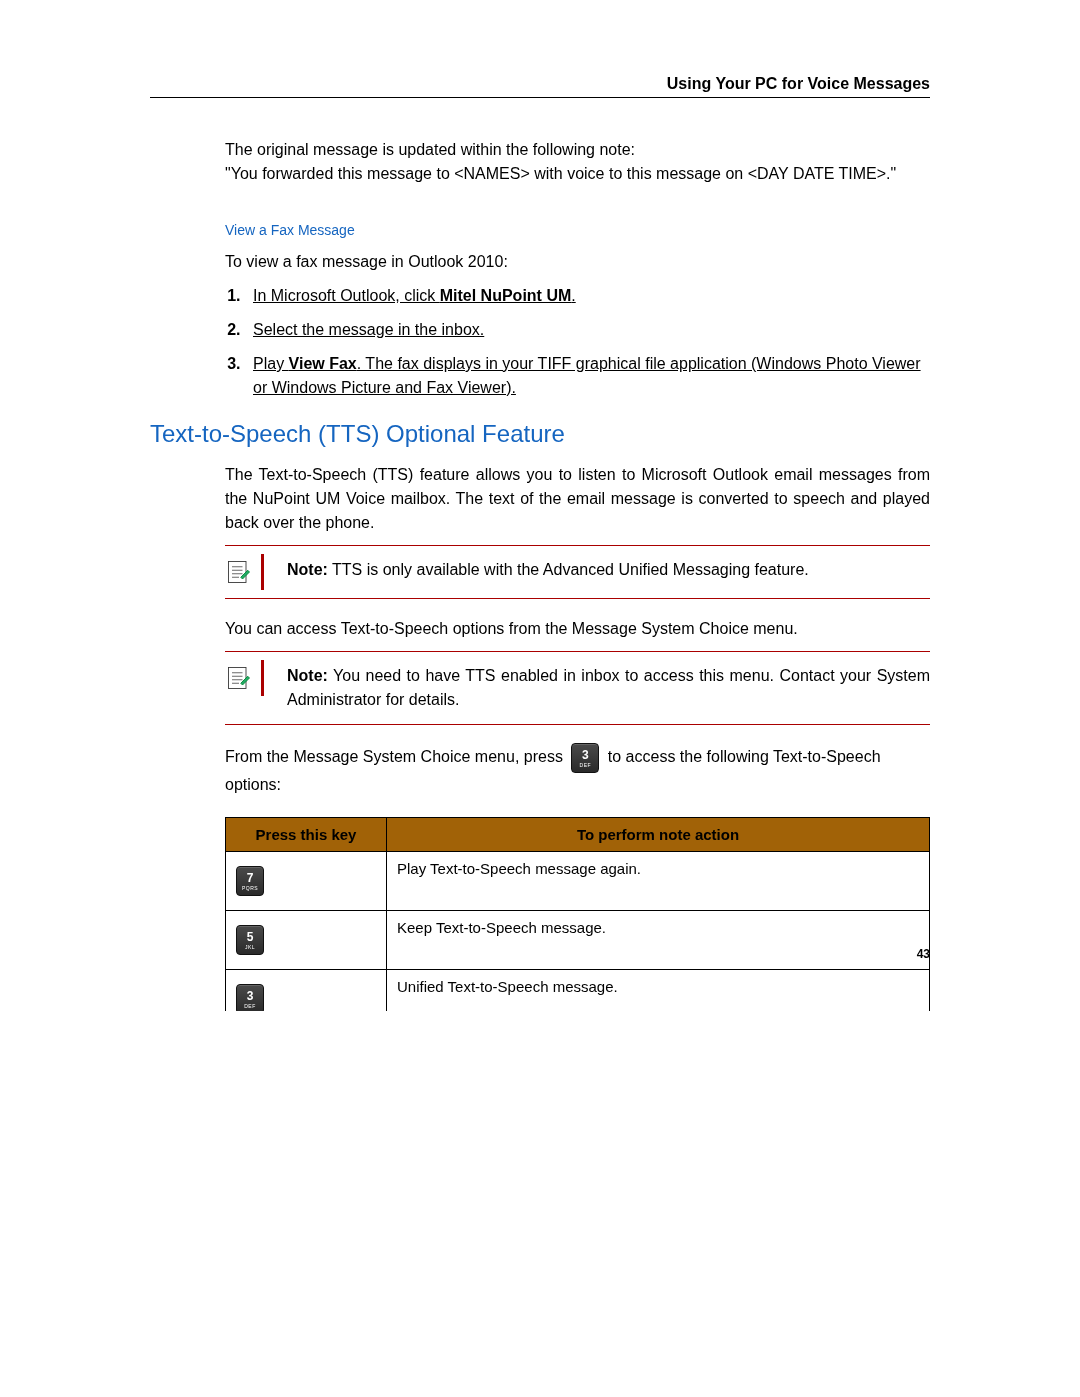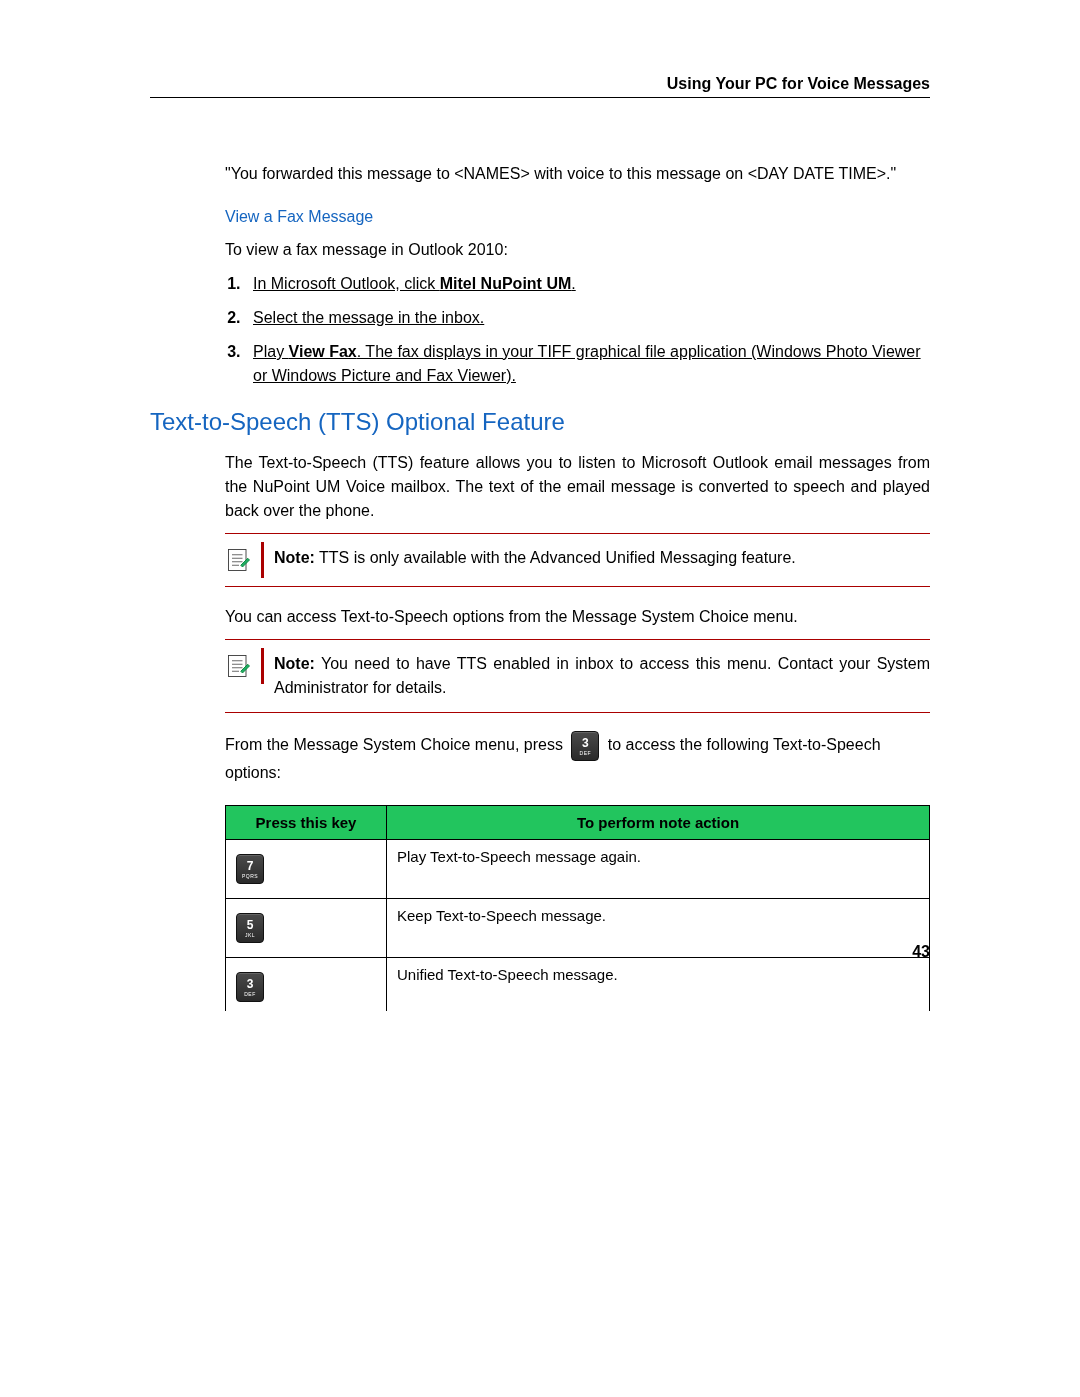--- a/index.html
+++ b/index.html
@@ -30,23 +30,23 @@
     margin-bottom: 8px;
   }
   .h2 {
     color: #1565c0;
     font-size: 24px;
     font-weight: normal;
     margin: 18px 0 15px 0;
   }
   .h3 {
     color: #1565c0;
-    font-size: 16px;
+    font-size: 14px;
     font-weight: normal;
-    margin: 22px 0 12px 75px;
+    margin: 36px 0 12px 75px;
   }
   ol.steps {
     margin: 10px 0 20px 75px;
     padding-left: 20px;
     font-size: 16px;
     line-height: 1.5;
     text-decoration: underline;
   }
   ol.steps li {
     margin-bottom: 10px;
@@ -55,20 +55,21 @@
   ol.steps li::marker {
     font-weight: bold;
   }
   .note-box {
     margin: 10px 0 18px 75px;
     border-top: 1px solid #a00;
     border-bottom: 1px solid #a00;
     display: flex;
     align-items: flex-start;
     padding: 8px 0;
+    gap: 13px;
   }
   .note-icon-wrap {
     border-right: 3px solid #a00;
     padding: 4px 8px 4px 0;
     margin-right: 10px;
     flex: 0 0 auto;
   }
   .note-icon {
     width: 28px;
     height: 28px;
@@ -109,21 +110,21 @@
     margin-top: 2px;
     letter-spacing: 0.5px;
   }
   table.tts {
     border-collapse: collapse;
     margin: 20px 0 0 75px;
     width: calc(100% - 75px);
     font-size: 15px;
   }
   table.tts th {
-    background: #22c55e;
+    background: #a16207;
     border: 1px solid #000;
     padding: 8px 10px;
     font-weight: bold;
     text-align: center;
   }
   table.tts th.left {
     width: 140px;
   }
   table.tts td {
     border: 1px solid #000;
@@ -133,34 +134,34 @@
   }
   table.tts td.key-cell {
     text-align: center;
     vertical-align: middle;
   }
   .page-num {
     position: absolute;
     bottom: 50px;
     right: 150px;
     font-weight: bold;
-    font-size: 16px;
+    font-size: 12px;
   }
 </style>
 </head>
 <body>
 
 <div class="page">
 
   <div class="header-bar">
     <span>Using Your PC for Voice Messages</span>
   </div>
 
   <div class="body-text">
-    <br>
+    <span>The original message is updated within the following note:</span><br>
     <span>"You forwarded this message to &lt;NAMES&gt; with voice to this message on &lt;DAY DATE TIME&gt;."</span>
   </div>
 
   <div class="h3">View a Fax Message</div>
 
   <div class="body-text">To view a fax message in Outlook 2010:</div>
 
   <ol class="steps">
     <li>
       <span>In Microsoft Outlook, click </span><strong>Mitel NuPoint UM</strong><span>.</span>

